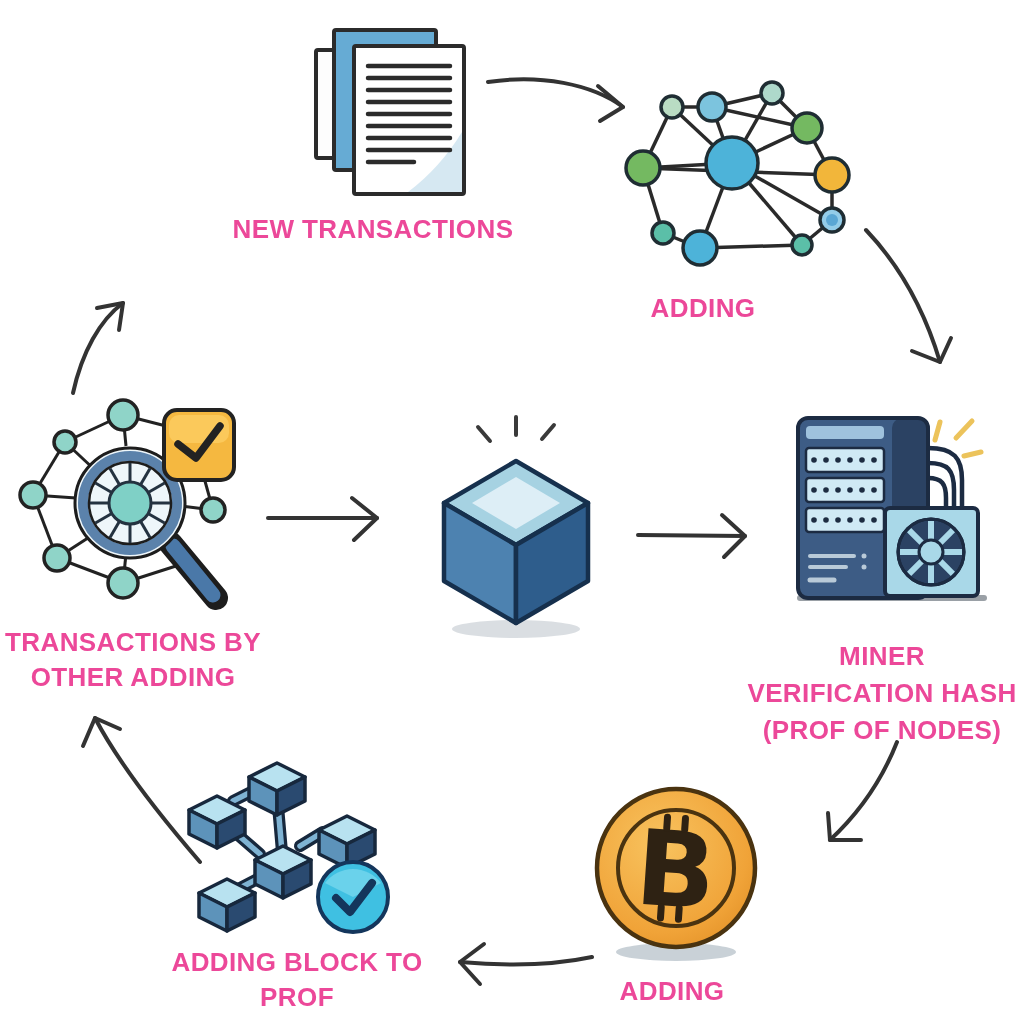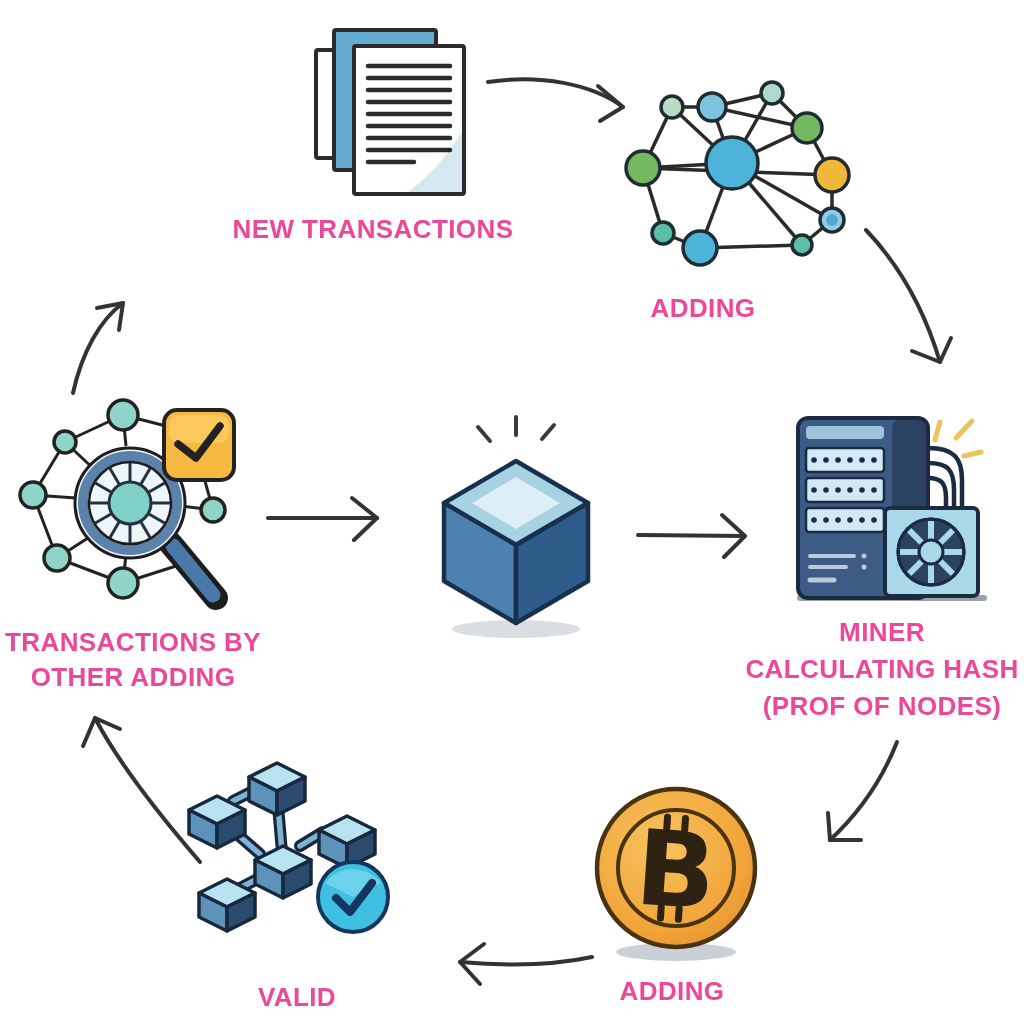--- a/index.html
+++ b/index.html
@@ -254,23 +254,23 @@
       </g>
       <circle cx="143" cy="144" r="12" fill="#a9d8e8" stroke="#1c2b42" stroke-width="3"></circle>
       <circle cx="143" cy="144" r="33" fill="none" stroke="#1c2b42" stroke-width="3"></circle>
     </g>
     <g stroke="#ecc35b" stroke-width="5" stroke-linecap="round">
       <line x1="152" y1="14" x2="147" y2="32"></line>
       <line x1="168" y1="30" x2="184" y2="13"></line>
       <line x1="176" y1="48" x2="193" y2="44"></line>
     </g>
   </svg>
-  <div class="step-label" style="left:882px;top:614px;line-height:37px">
+  <div class="step-label" style="left:882px;top:638px;line-height:37px">
     <span>MINER</span><br>
-    <span>CALCULATING HASH</span><br>
+    <span>VERIFICATION HASH</span><br>
     <span>(PROF OF NODES)</span>
   </div>
 
   <svg class="icon" style="left:590px;top:784px" width="172" height="182" viewBox="0 0 172 182">
     <defs>
       <radialGradient id="coinGrad" cx="40%" cy="35%" r="80%">
         <stop offset="0%" stop-color="#f8c35f"></stop>
         <stop offset="70%" stop-color="#f0a338"></stop>
         <stop offset="100%" stop-color="#e08d24"></stop>
       </radialGradient>
@@ -320,17 +320,17 @@
       <polygon points="21,157 49,171 49,195 21,181" fill="#5d93ba"></polygon>
       <polygon points="77,157 49,171 49,195 77,181" fill="#2a4a70"></polygon>
     </g>
     <g>
       <circle cx="175" cy="161" r="35" fill="#3fc0e2" stroke="#14365c" stroke-width="4"></circle>
       <path d="M147,147 A35,35 0 0,1 203,147 L175,161 Z" fill="#8ee0f2" opacity="0.55"></path>
       <path d="M158,162 L172,176 L194,147" fill="none" stroke="#14365c" stroke-width="8" stroke-linecap="round" stroke-linejoin="round"></path>
     </g>
   </svg>
   <div class="step-label" style="left:297px;top:945px">
-    <br>
-    <span>VALID</span>
+    <span>ADDING BLOCK TO</span><br>
+    <span>PROF</span>
   </div>
 
 </div>
 
 </body></html>

